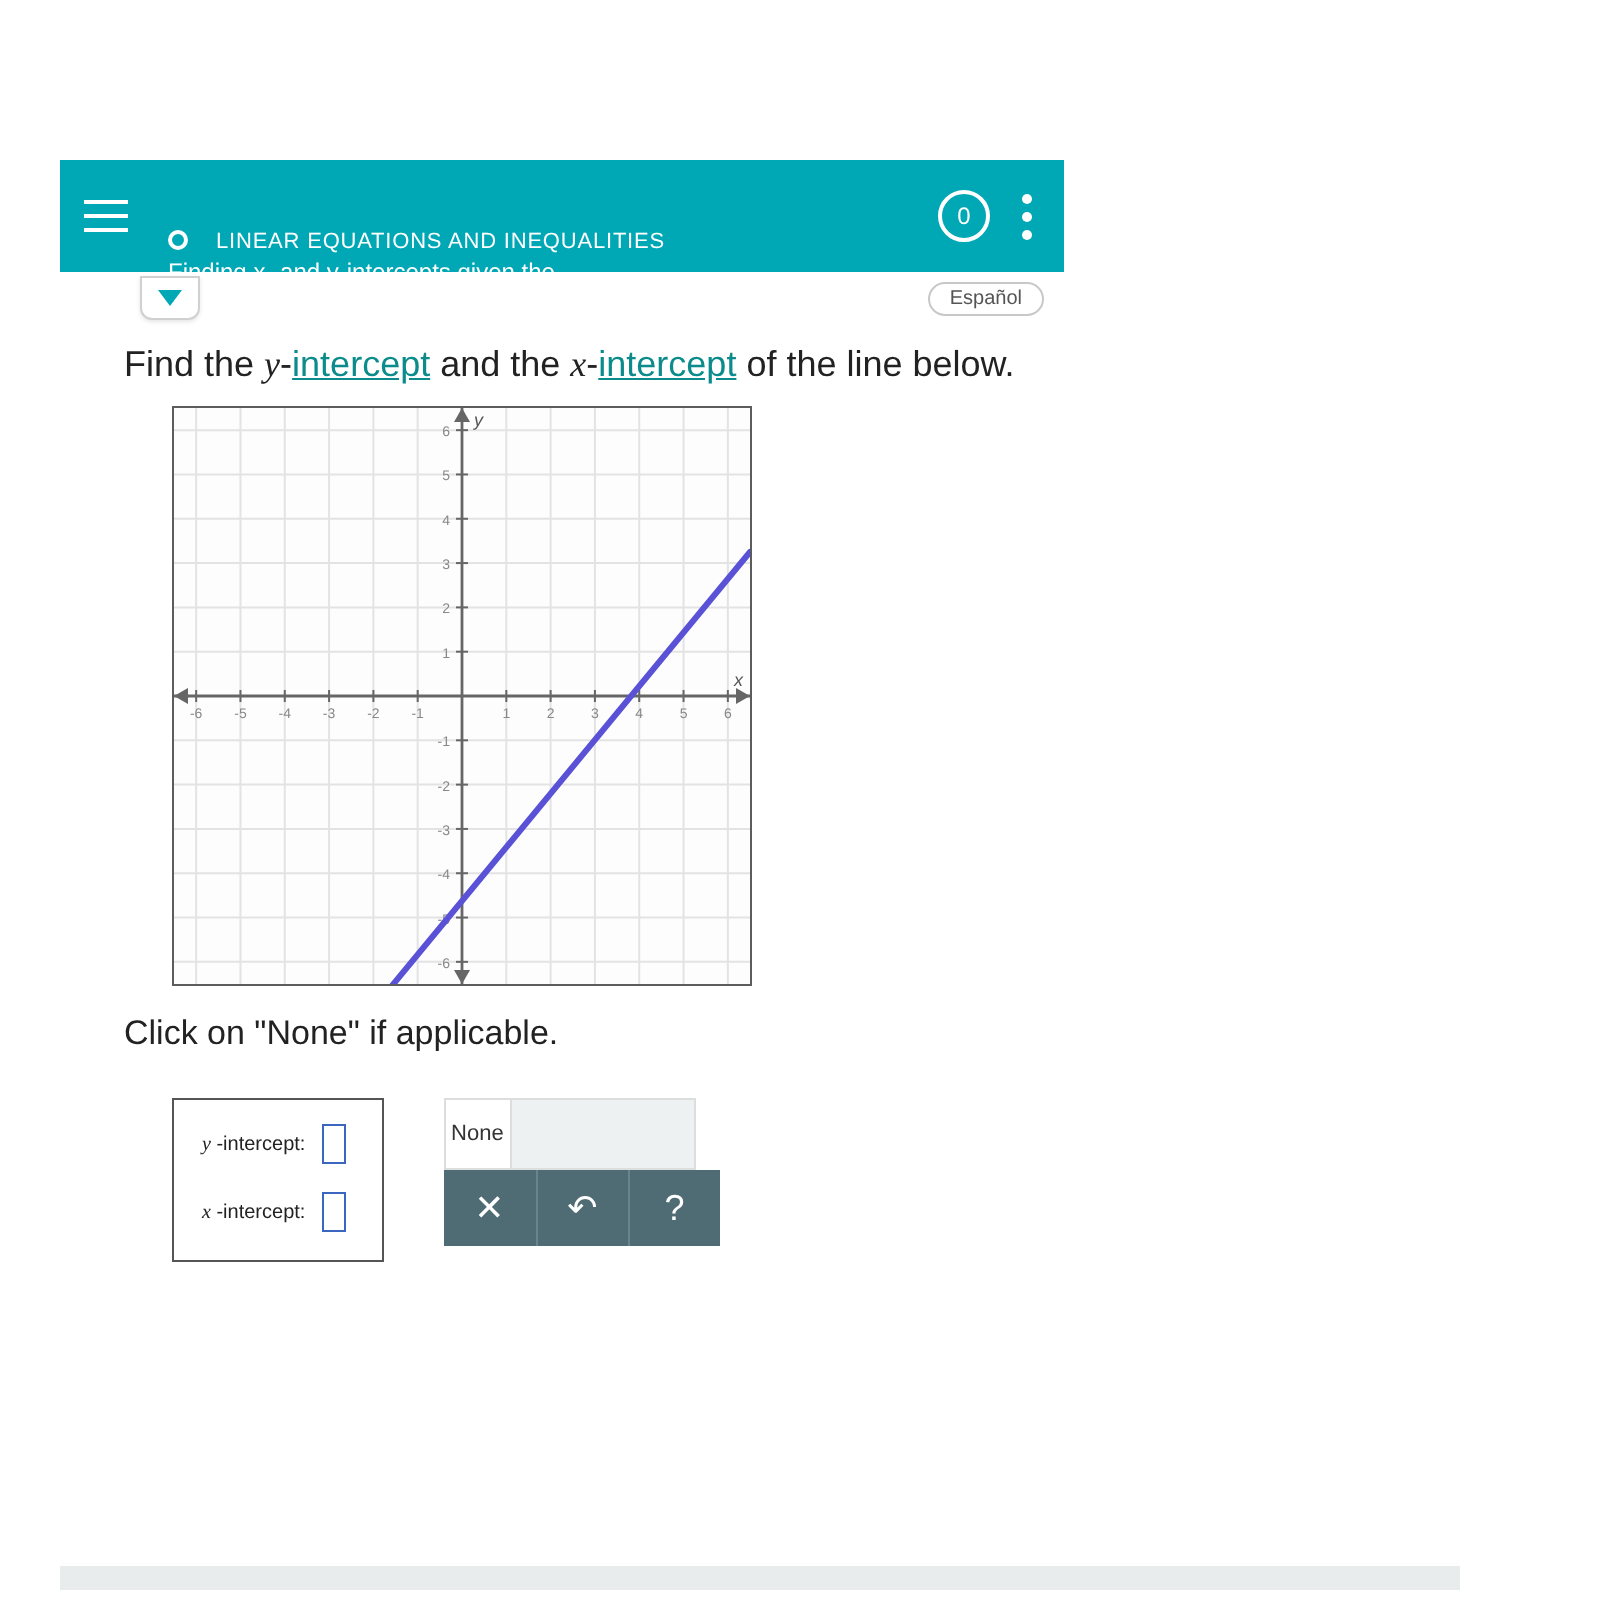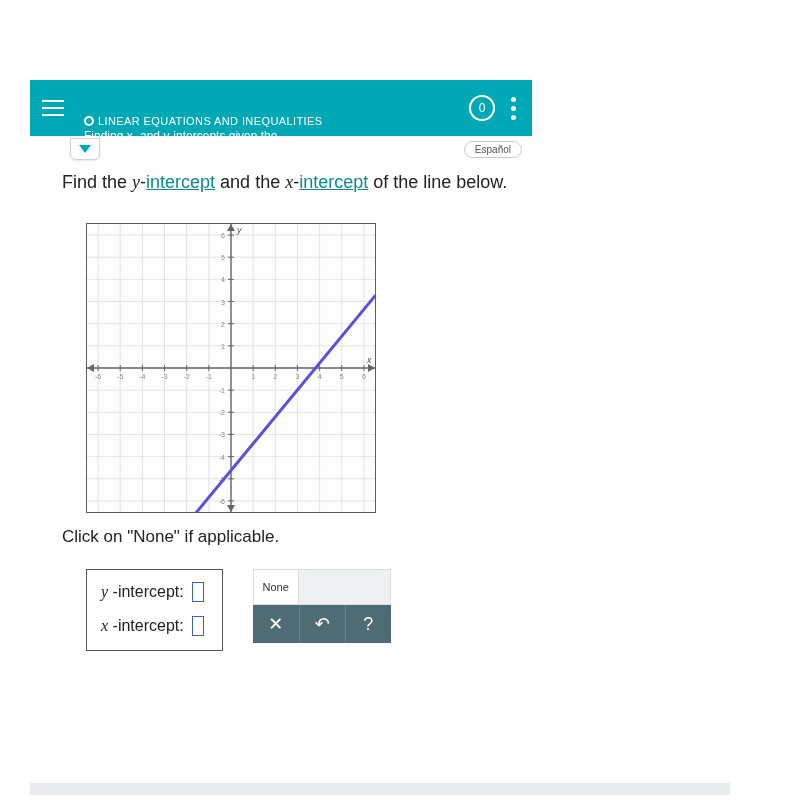--- a/index.html
+++ b/index.html
@@ -25,21 +25,21 @@
     display: flex; flex-direction: column; justify-content: center; gap: 5px;
     margin: 0 8px 0 4px;
     cursor: pointer;
   }
   .hamburger span {
     display: block; height: 2px; background: #fff; width: 22px;
   }
   .header-titles { flex: 1; margin-left: 6px; }
   .header-kicker {
     font-size: 11px; letter-spacing: 0.4px; font-weight: 500;
-    display: flex; align-items: center; gap: 4px; margin-top: 41px;
+    display: flex; align-items: flex-start; gap: 14px; margin-top: 41px;
   }
   .status-dot {
     width: 10px; height: 10px; border-radius: 50%;
     border: 2px solid #fff; background: transparent;
     display: inline-block;
   }
   .header-title {
     font-size: 12px; margin-top: 2px; font-weight: 400;
     white-space: nowrap; overflow: hidden; text-overflow: ellipsis;
     max-width: 300px;
@@ -70,21 +70,21 @@
     border: 1px solid #c8c8c8; border-radius: 12px;
     font-size: 10px; color: #555; padding: 2px 10px;
     background: #fff; cursor: pointer;
   }
 
   .content {
     margin: 4px 0 0 62px;
     color: #222;
   }
   .prompt {
-    font-size: 18px; margin-bottom: 30px;
+    font-size: 18px; margin-bottom: 10px;
   }
   .prompt .mathvar { font-style: italic; font-family: "Times New Roman", serif; }
   .prompt a { color: #0b8b8b; text-decoration: underline; }
 
   .graph-wrap {
     margin: 4px 0 14px 24px;
   }
   .graph-frame {
     border: 1px solid #5c5c5c;
     width: 290px; height: 290px;
@@ -99,36 +99,36 @@
     display: flex; align-items: flex-start; gap: 30px;
     margin-left: 24px;
   }
   .answer-box {
     border: 1px solid #555; padding: 12px 18px 14px 14px;
     display: flex; flex-direction: column; gap: 14px;
     background: #fff;
   }
   .answer-line {
     display: flex; align-items: center; gap: 8px;
-    font-size: 16px;
+    font-size: 10px;
   }
   .answer-line .mathvar { font-style: italic; font-family: "Times New Roman", serif; }
   .slot {
     width: 12px; height: 20px; border: 1.5px solid #3a66c0;
     display: inline-block;
   }
 
   .tool-col {
     display: flex; flex-direction: column;
   }
   .tool-top {
     display: flex;
   }
   .btn-none {
-    width: 46px; height: 36px; background: #fff;
+    width: 34px; height: 36px; background: #fff;
     border: 1px solid #ddd;
     display: flex; align-items: center; justify-content: center;
     font-size: 11px; color: #333; cursor: pointer;
   }
   .btn-spacer {
     width: 92px; height: 36px; background: #eef1f2;
     border: 1px solid #ddd; border-left: none;
   }
   .tool-bottom {
     display: flex;

